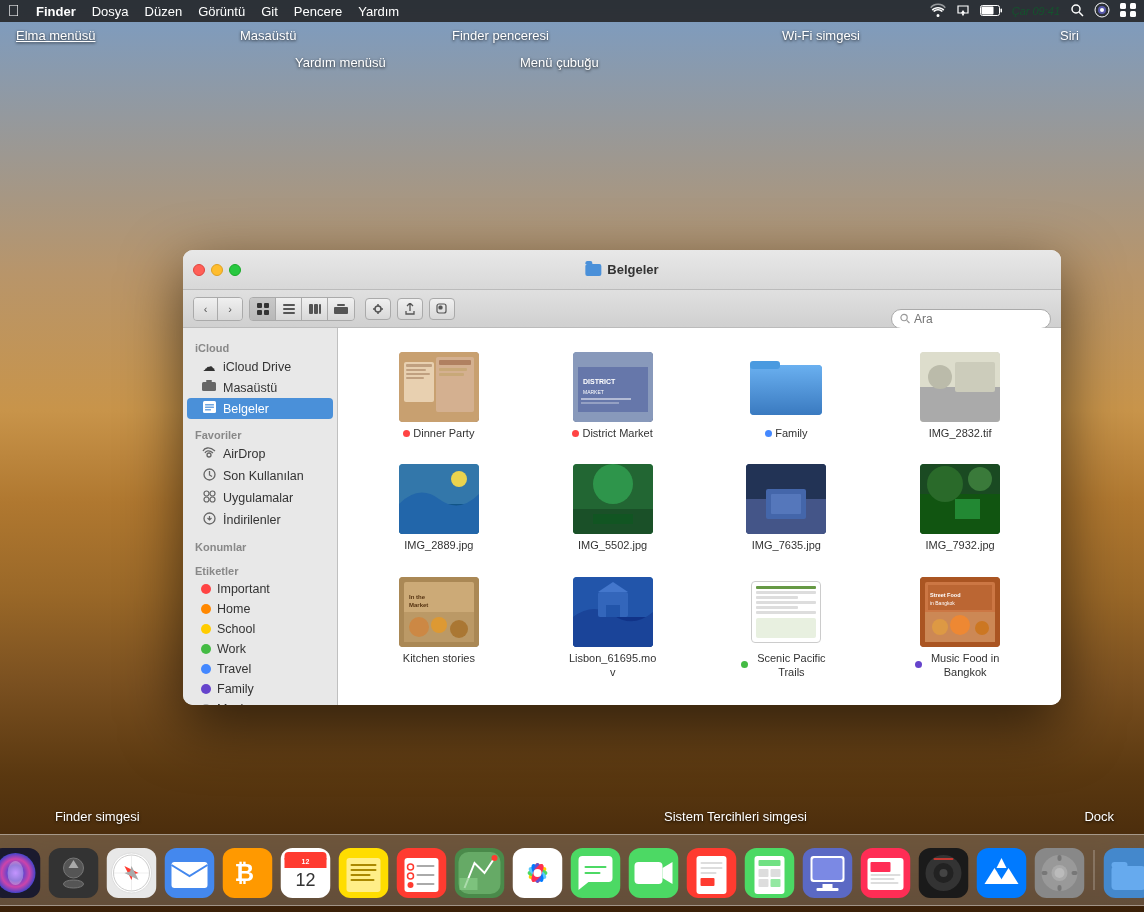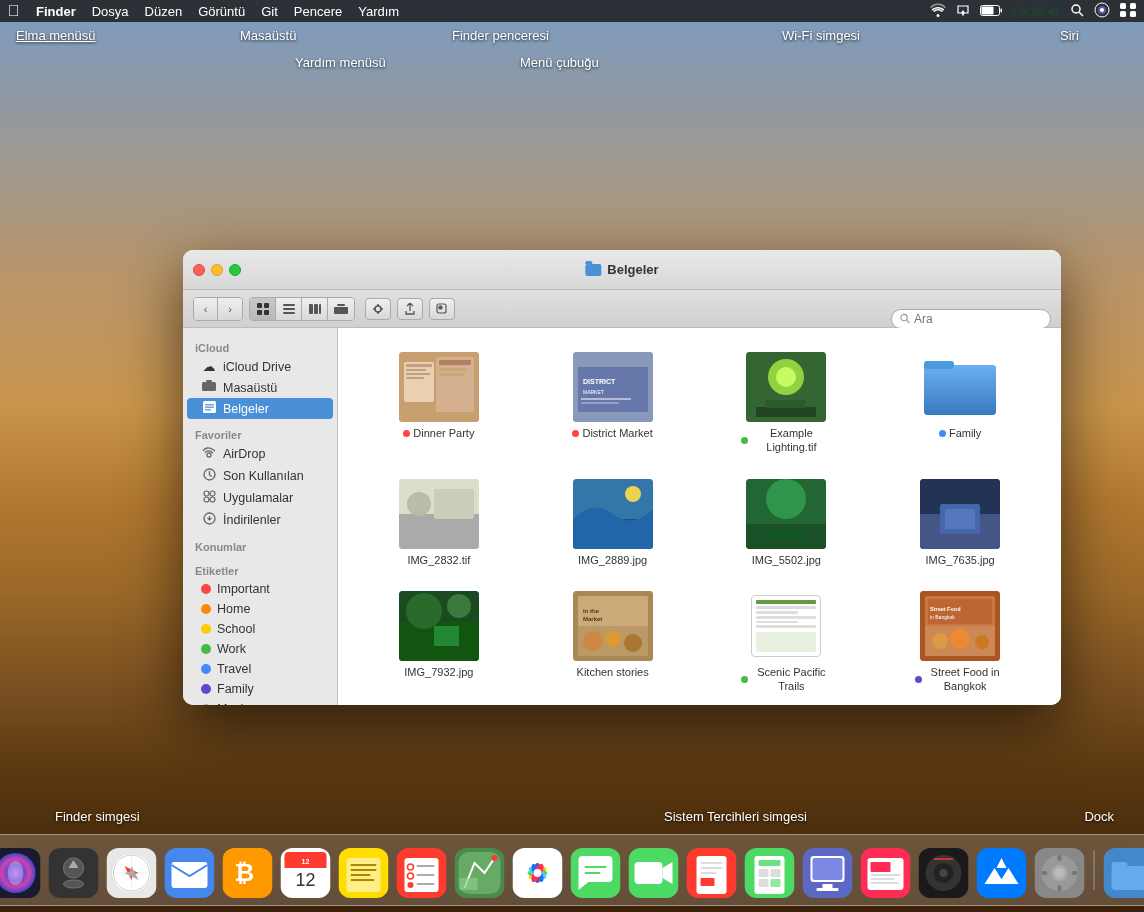--- a/index.html
+++ b/index.html
@@ -702,35 +702,20 @@
             <rect x="8" y="46" width="50" height="2" fill="rgba(255,255,255,0.5)"></rect>
             <rect x="8" y="50" width="38" height="2" fill="rgba(255,255,255,0.3)"></rect>
           </svg>
         </div>
         <div class="file-name">
           <div class="file-dot" style="background:#ff4444;"></div>
           <span>District Market</span>
         </div>
       </div>
 
-      <div class="file-item">
-        <div class="file-thumbnail thumb-example">
-          <svg width="80" height="70" viewBox="0 0 80 70">
-            <rect width="80" height="70" fill="#336633"></rect>
-            <circle cx="40" cy="25" r="18" fill="#aaee44" opacity="0.8"></circle>
-            <circle cx="40" cy="25" r="10" fill="#ccff66" opacity="0.9"></circle>
-            <rect x="10" y="55" width="60" height="10" fill="#224422"></rect>
-            <rect x="20" y="48" width="40" height="8" fill="#2a5a2a"></rect>
-          </svg>
-        </div>
-        <div class="file-name">
-          <div class="file-dot" style="background:#44bb44;"></div>
-          <span>Example Lighting.tif</span>
-        </div>
-      </div>
 
       <div class="file-item">
         <div class="file-thumbnail" style="background:transparent; align-items:center; justify-content:center;">
           <svg width="72" height="60" viewBox="0 0 72 60">
             <rect x="0" y="8" width="72" height="50" rx="4" fill="#4a9ae0"></rect>
             <rect x="0" y="8" width="72" height="50" rx="4" fill="url(#folderGrad)"></rect>
             <defs>
               <linearGradient id="folderGrad" x1="0" y1="0" x2="0" y2="1">
                 <stop offset="0%" stop-color="#6ab0f0"></stop>
                 <stop offset="100%" stop-color="#3a7ac0"></stop>
@@ -817,20 +802,33 @@
             <text x="10" y="30" font-size="6" fill="#553311" font-weight="bold">Market</text>
             <rect x="5" y="35" width="70" height="30" fill="#bb9966"></rect>
             <circle cx="20" cy="50" r="10" fill="#cc8844"></circle>
             <circle cx="40" cy="48" r="8" fill="#dd9933"></circle>
             <circle cx="60" cy="52" r="9" fill="#aa7733"></circle>
           </svg>
         </div>
         <div class="file-name">Kitchen stories</div>
       </div>
 
+      <div class="file-item">
+        <div class="file-thumbnail thumb-lisbon">
+          <svg width="80" height="70" viewBox="0 0 80 70">
+            <rect width="80" height="70" fill="#2255aa"></rect>
+            <rect x="0" y="40" width="80" height="30" fill="#113388"></rect>
+            <path d="M0 40 Q20 25 40 38 Q60 52 80 35 L80 70 L0 70Z" fill="#1a4499"></path>
+            <rect x="25" y="15" width="30" height="25" fill="#3366bb" rx="2"></rect>
+            <polygon points="25,15 55,15 40,5" fill="#4477cc"></polygon>
+            <rect x="33" y="28" width="14" height="12" fill="#2255aa"></rect>
+          </svg>
+        </div>
+        <div class="file-name">Lisbon_61695.mov</div>
+      </div>
 
       <div class="file-item">
         <div class="file-thumbnail" style="background:transparent;">
           <div class="doc-thumb">
             <div class="doc-line" style="background:#669944; height:4px;"></div>
             <div class="doc-line"></div>
             <div class="doc-line short"></div>
             <div class="doc-line"></div>
             <div class="doc-line short"></div>
             <div class="doc-line"></div>
@@ -853,21 +851,21 @@
             <text x="10" y="20" font-size="5.5" fill="white" font-weight="bold">Street Food</text>
             <text x="10" y="28" font-size="5" fill="white">in Bangkok</text>
             <rect x="5" y="35" width="70" height="30" fill="#cc8855"></rect>
             <circle cx="20" cy="50" r="8" fill="#dd9944"></circle>
             <circle cx="40" cy="48" r="10" fill="#ee8833"></circle>
             <circle cx="62" cy="51" r="7" fill="#cc7722"></circle>
           </svg>
         </div>
         <div class="file-name">
           <div class="file-dot" style="background:#6644cc;"></div>
-          <span>Street Food in Bangkok</span>
+          <span>Music Food in Bangkok</span>
         </div>
       </div>
     </div>
   </div>
 </div>
 
 <div id="dock">
 
   <div class="dock-item">
     <svg width="50" height="50" viewBox="0 0 50 50">

